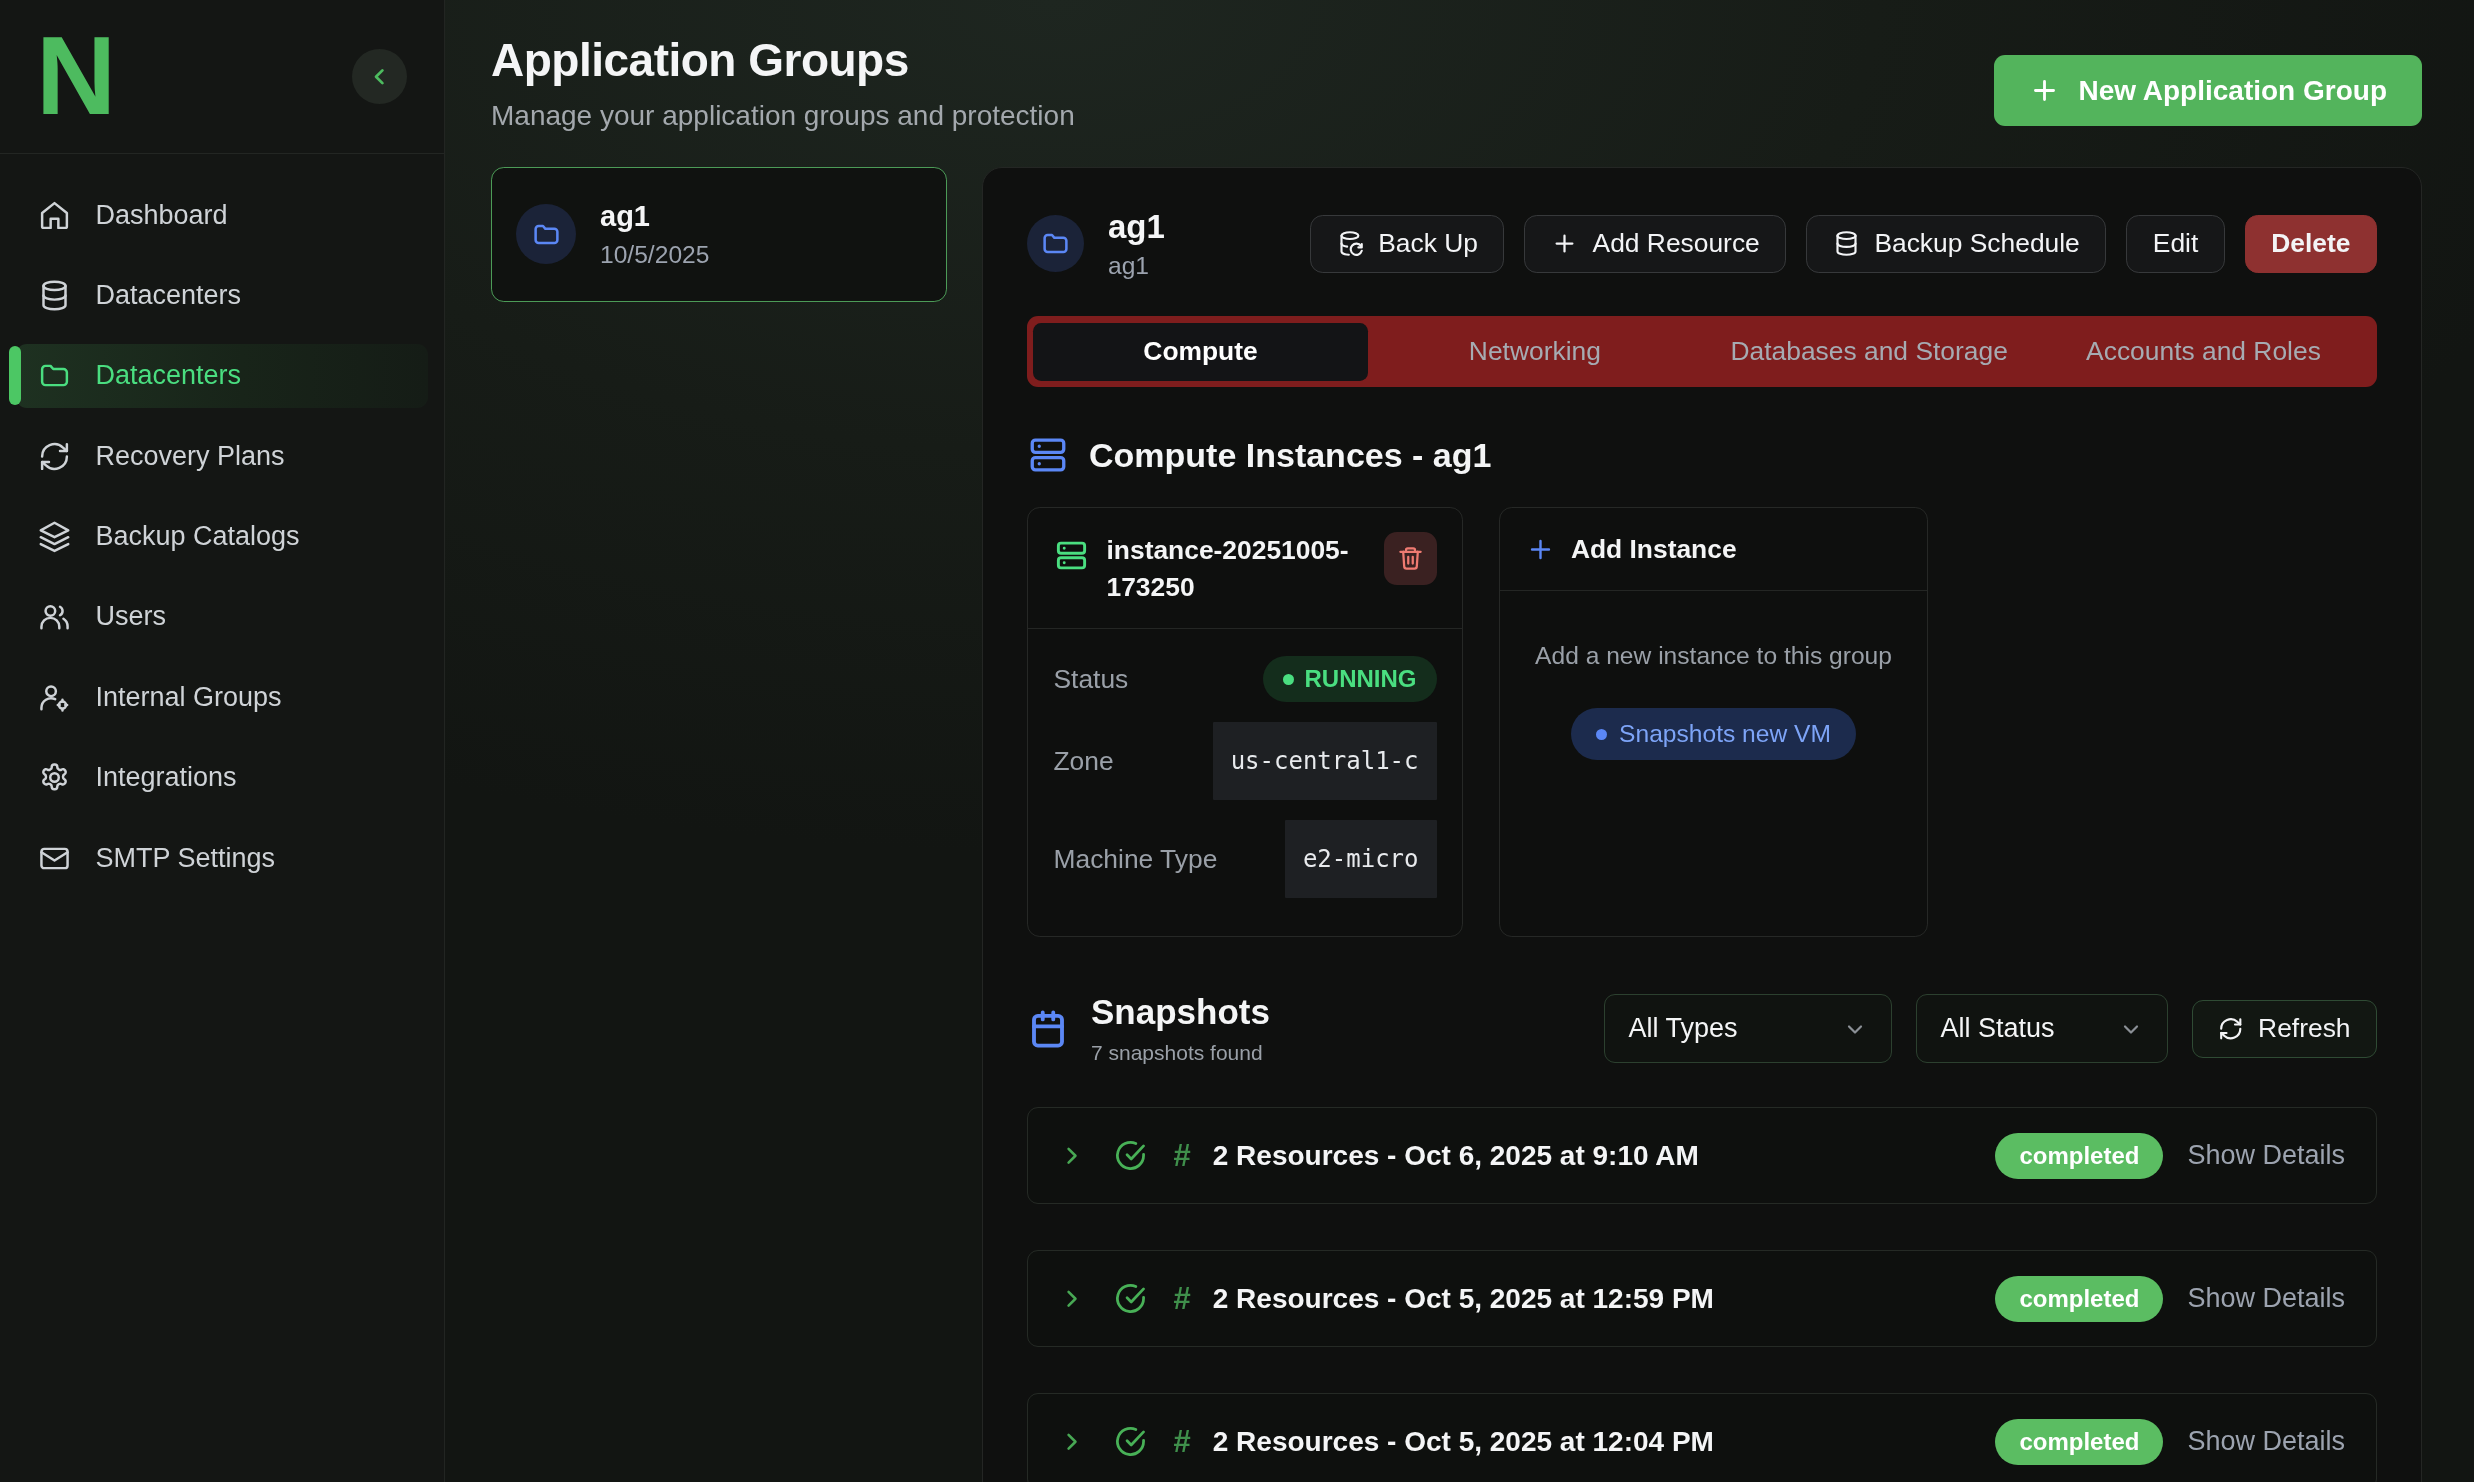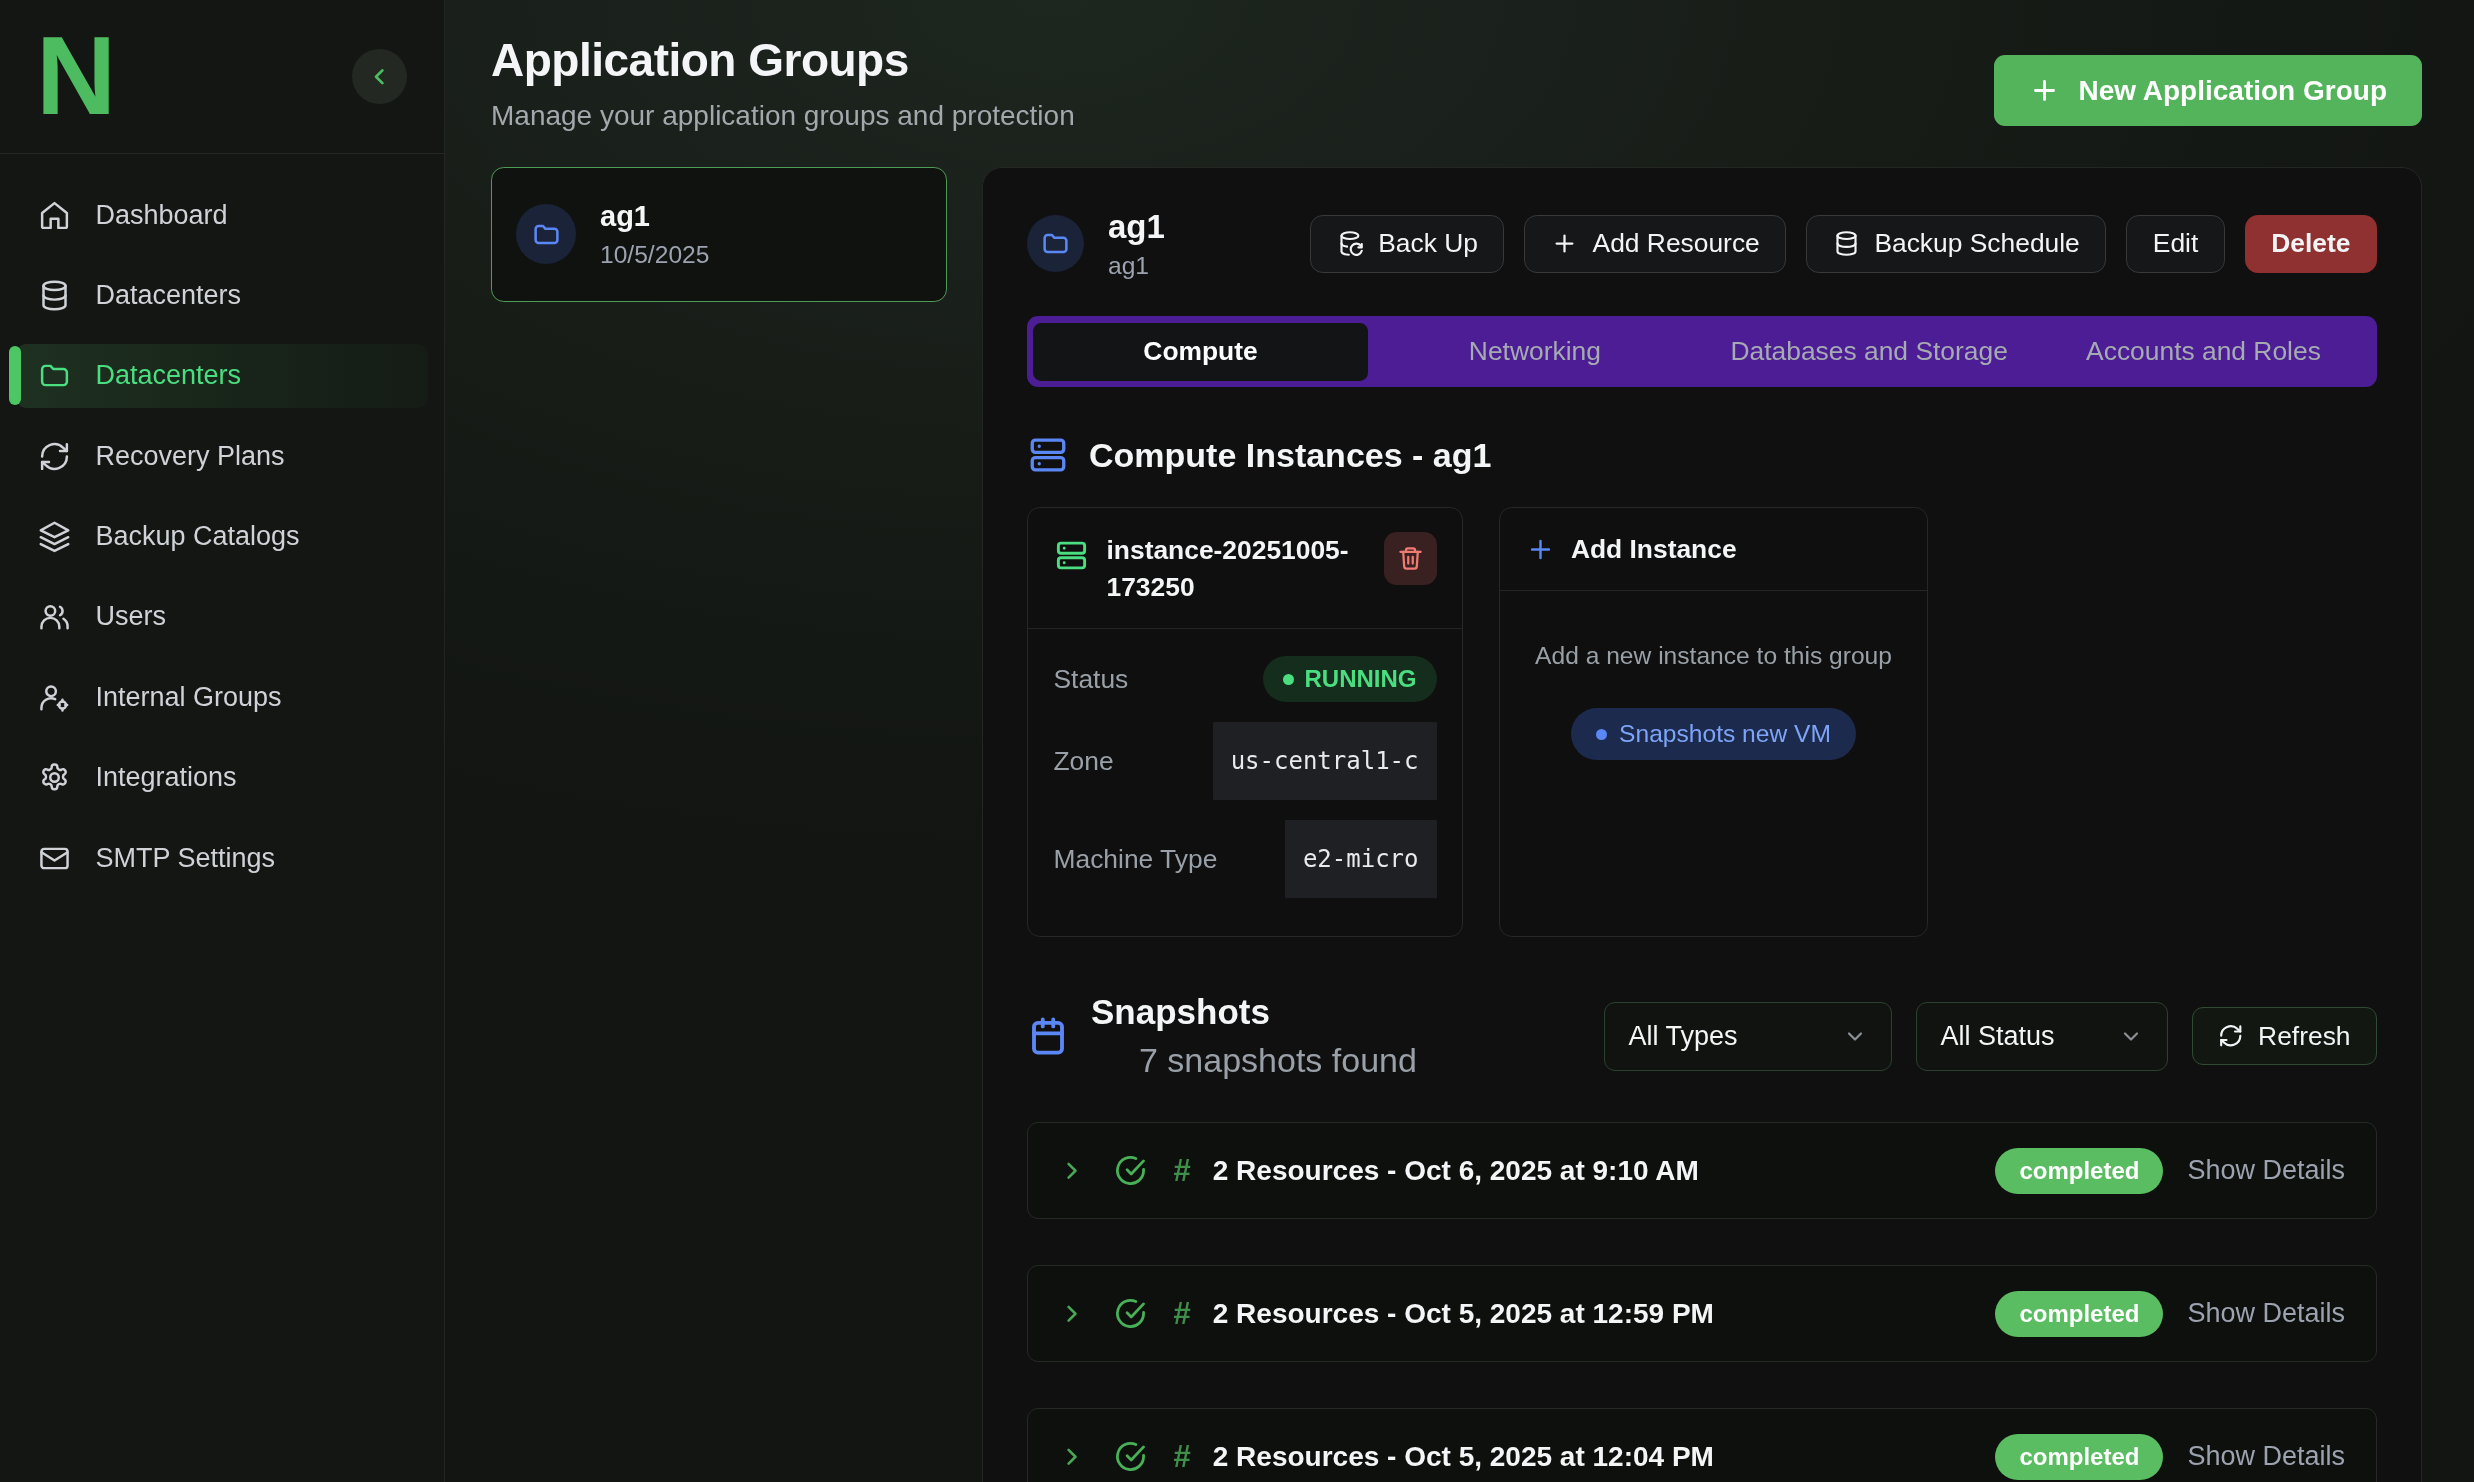--- a/index.html
+++ b/index.html
@@ -59,21 +59,21 @@
   .detail-titles { margin-left:24px; }
   .detail-name { font-size:33px; font-weight:700; color:#f4f5f6; }
   .detail-sub { margin-top:6.4px; font-size:24.6px; color:#9ca3af; }
   .actions { margin-left:auto; display:flex; gap:20px; align-items:center; }
   .btn { height:58px; border-radius:12.8px; border:0.9px solid #37393b; background:#161718;
     color:#f3f4f6; font-size:26.4px; font-weight:500; display:flex; align-items:center; gap:14.6px;
     padding:0 25.5px; cursor:pointer; font-family:inherit; white-space:nowrap; }
   .btn svg { width:27px; height:27px; }
   .btn-delete { background:#8e3130; border-color:#8e3130; font-weight:600; }
 
-  .tabs { margin-top:36px; height:71px; background:#4c1d95; border-radius:11px; padding:6.4px;
+  .tabs { margin-top:36px; height:71px; background:#7f1d1d; border-radius:11px; padding:6.4px;
     display:flex; }
   .tab { flex:1; display:flex; align-items:center; justify-content:center; font-size:26.4px;
     color:#a6abb2; cursor:pointer; border-radius:8.2px; }
   .tab.active { background:#131416; color:#ffffff; font-weight:600; }
 
   .section-heading { margin-top:47px; display:flex; align-items:center; gap:20px; }
   .section-heading svg { width:42px; height:42px; color:#5b87f5; }
   .section-title { font-size:34px; font-weight:700; color:#f4f5f6; }
 
   .cards-row { margin-top:31px; display:flex; gap:36px; align-items:stretch; }
@@ -104,21 +104,21 @@
   .add-body { padding:51px 25.5px; display:flex; flex-direction:column; align-items:center; }
   .add-desc { font-size:24.6px; color:#9aa0a8; text-align:center; }
   .pill-configure { margin-top:38px; background:#1c2b4d; border-radius:911px; padding:12px 25.5px;
     font-size:24.6px; color:#7da4f7; display:flex; align-items:center; gap:12px; cursor:pointer; }
   .pill-configure .dot { width:11px; height:11px; border-radius:50%; background:#5b87f5; }
 
   .snap-header { margin-top:55px; display:flex; align-items:center; }
   .snap-header .cal { width:42px; height:46px; color:#5b87f5; flex:none; }
   .snap-titles { margin-left:22px; }
   .snap-title { font-size:35px; font-weight:700; color:#f4f5f6; }
-  .snap-count { margin-top:9px; font-size:34px; color:#9aa0a8;margin-left:48px; }
+  .snap-count { margin-top:9px; font-size:21px; color:#9aa0a8; }
   .snap-filters { margin-left:auto; display:flex; align-items:center; gap:24px; }
   .select { height:69px; border:0.9px solid #2c402f; border-radius:11px; background:#101310;
     display:flex; align-items:center; justify-content:space-between; padding:0 24px;
     font-size:27px; color:#f4f5f6; cursor:pointer; }
   .select svg { width:24px; height:24px; color:#8b9096; }
   .select.types { width:288px; }
   .select.status { width:252px;gap:44px; }
   .btn-refresh { height:58px; border:0.9px solid #2f4b34; border-radius:11px; background:#121712;
     color:#f3f4f6; font-size:26.4px; display:flex; align-items:center; gap:14.6px; padding:0 25.5px;
     cursor:pointer; font-family:inherit; }

